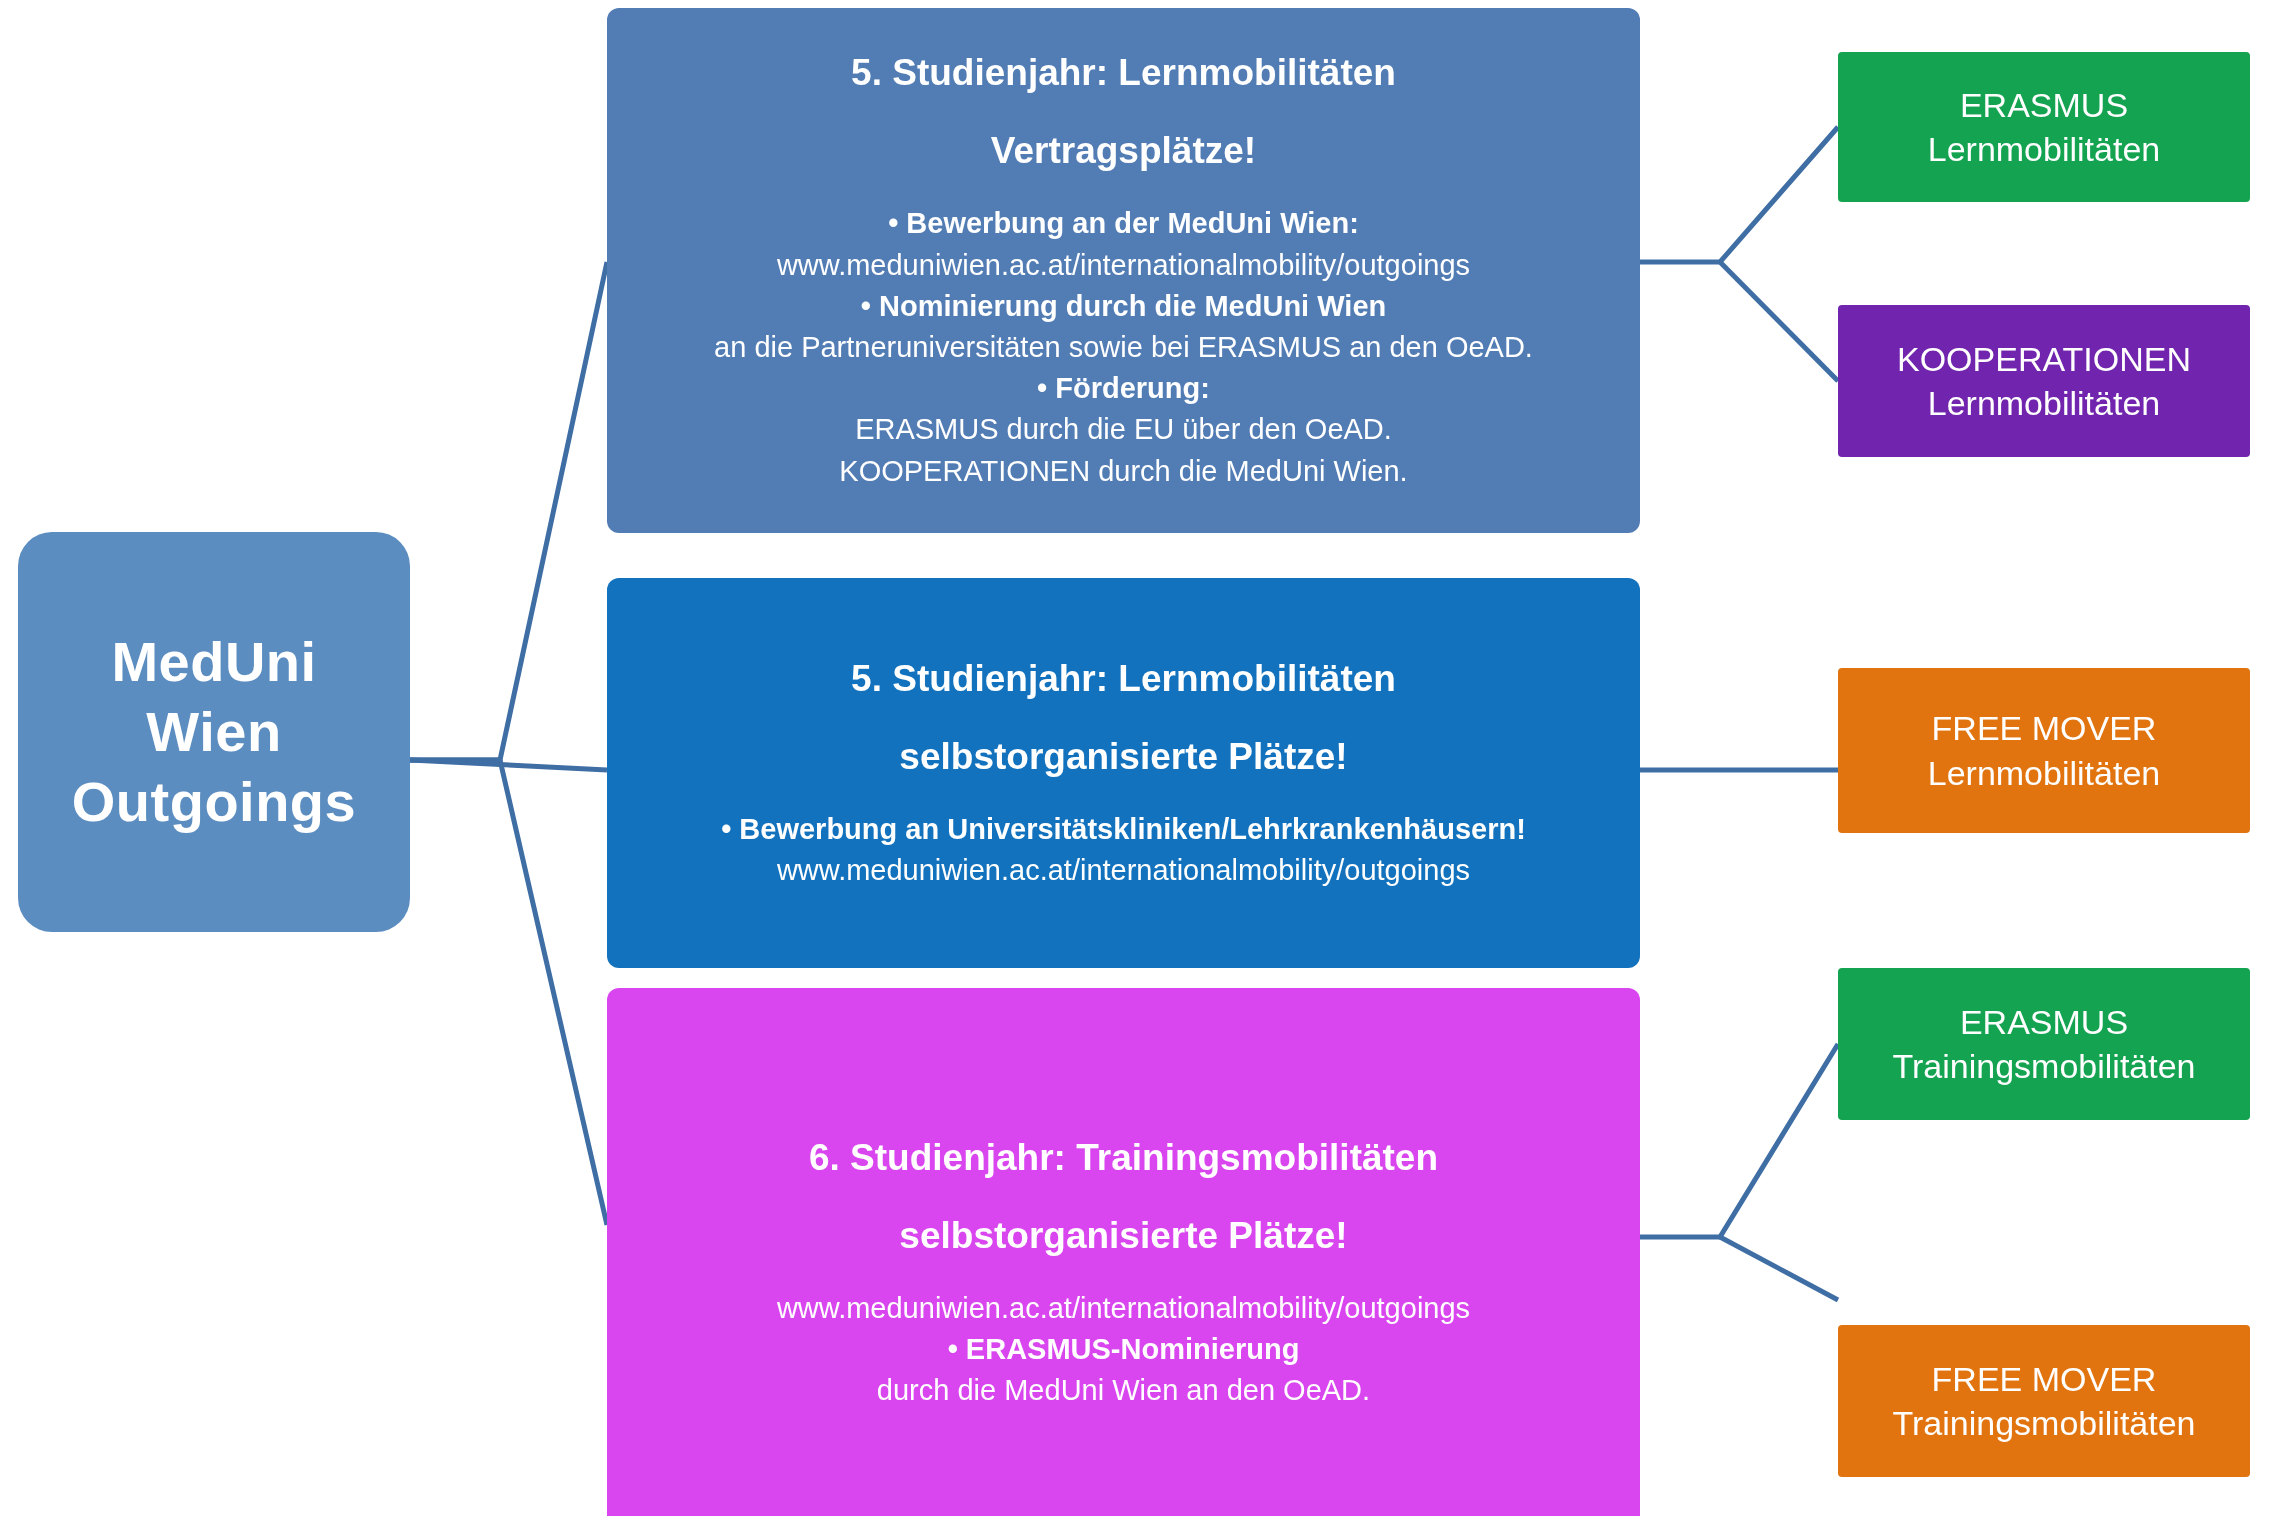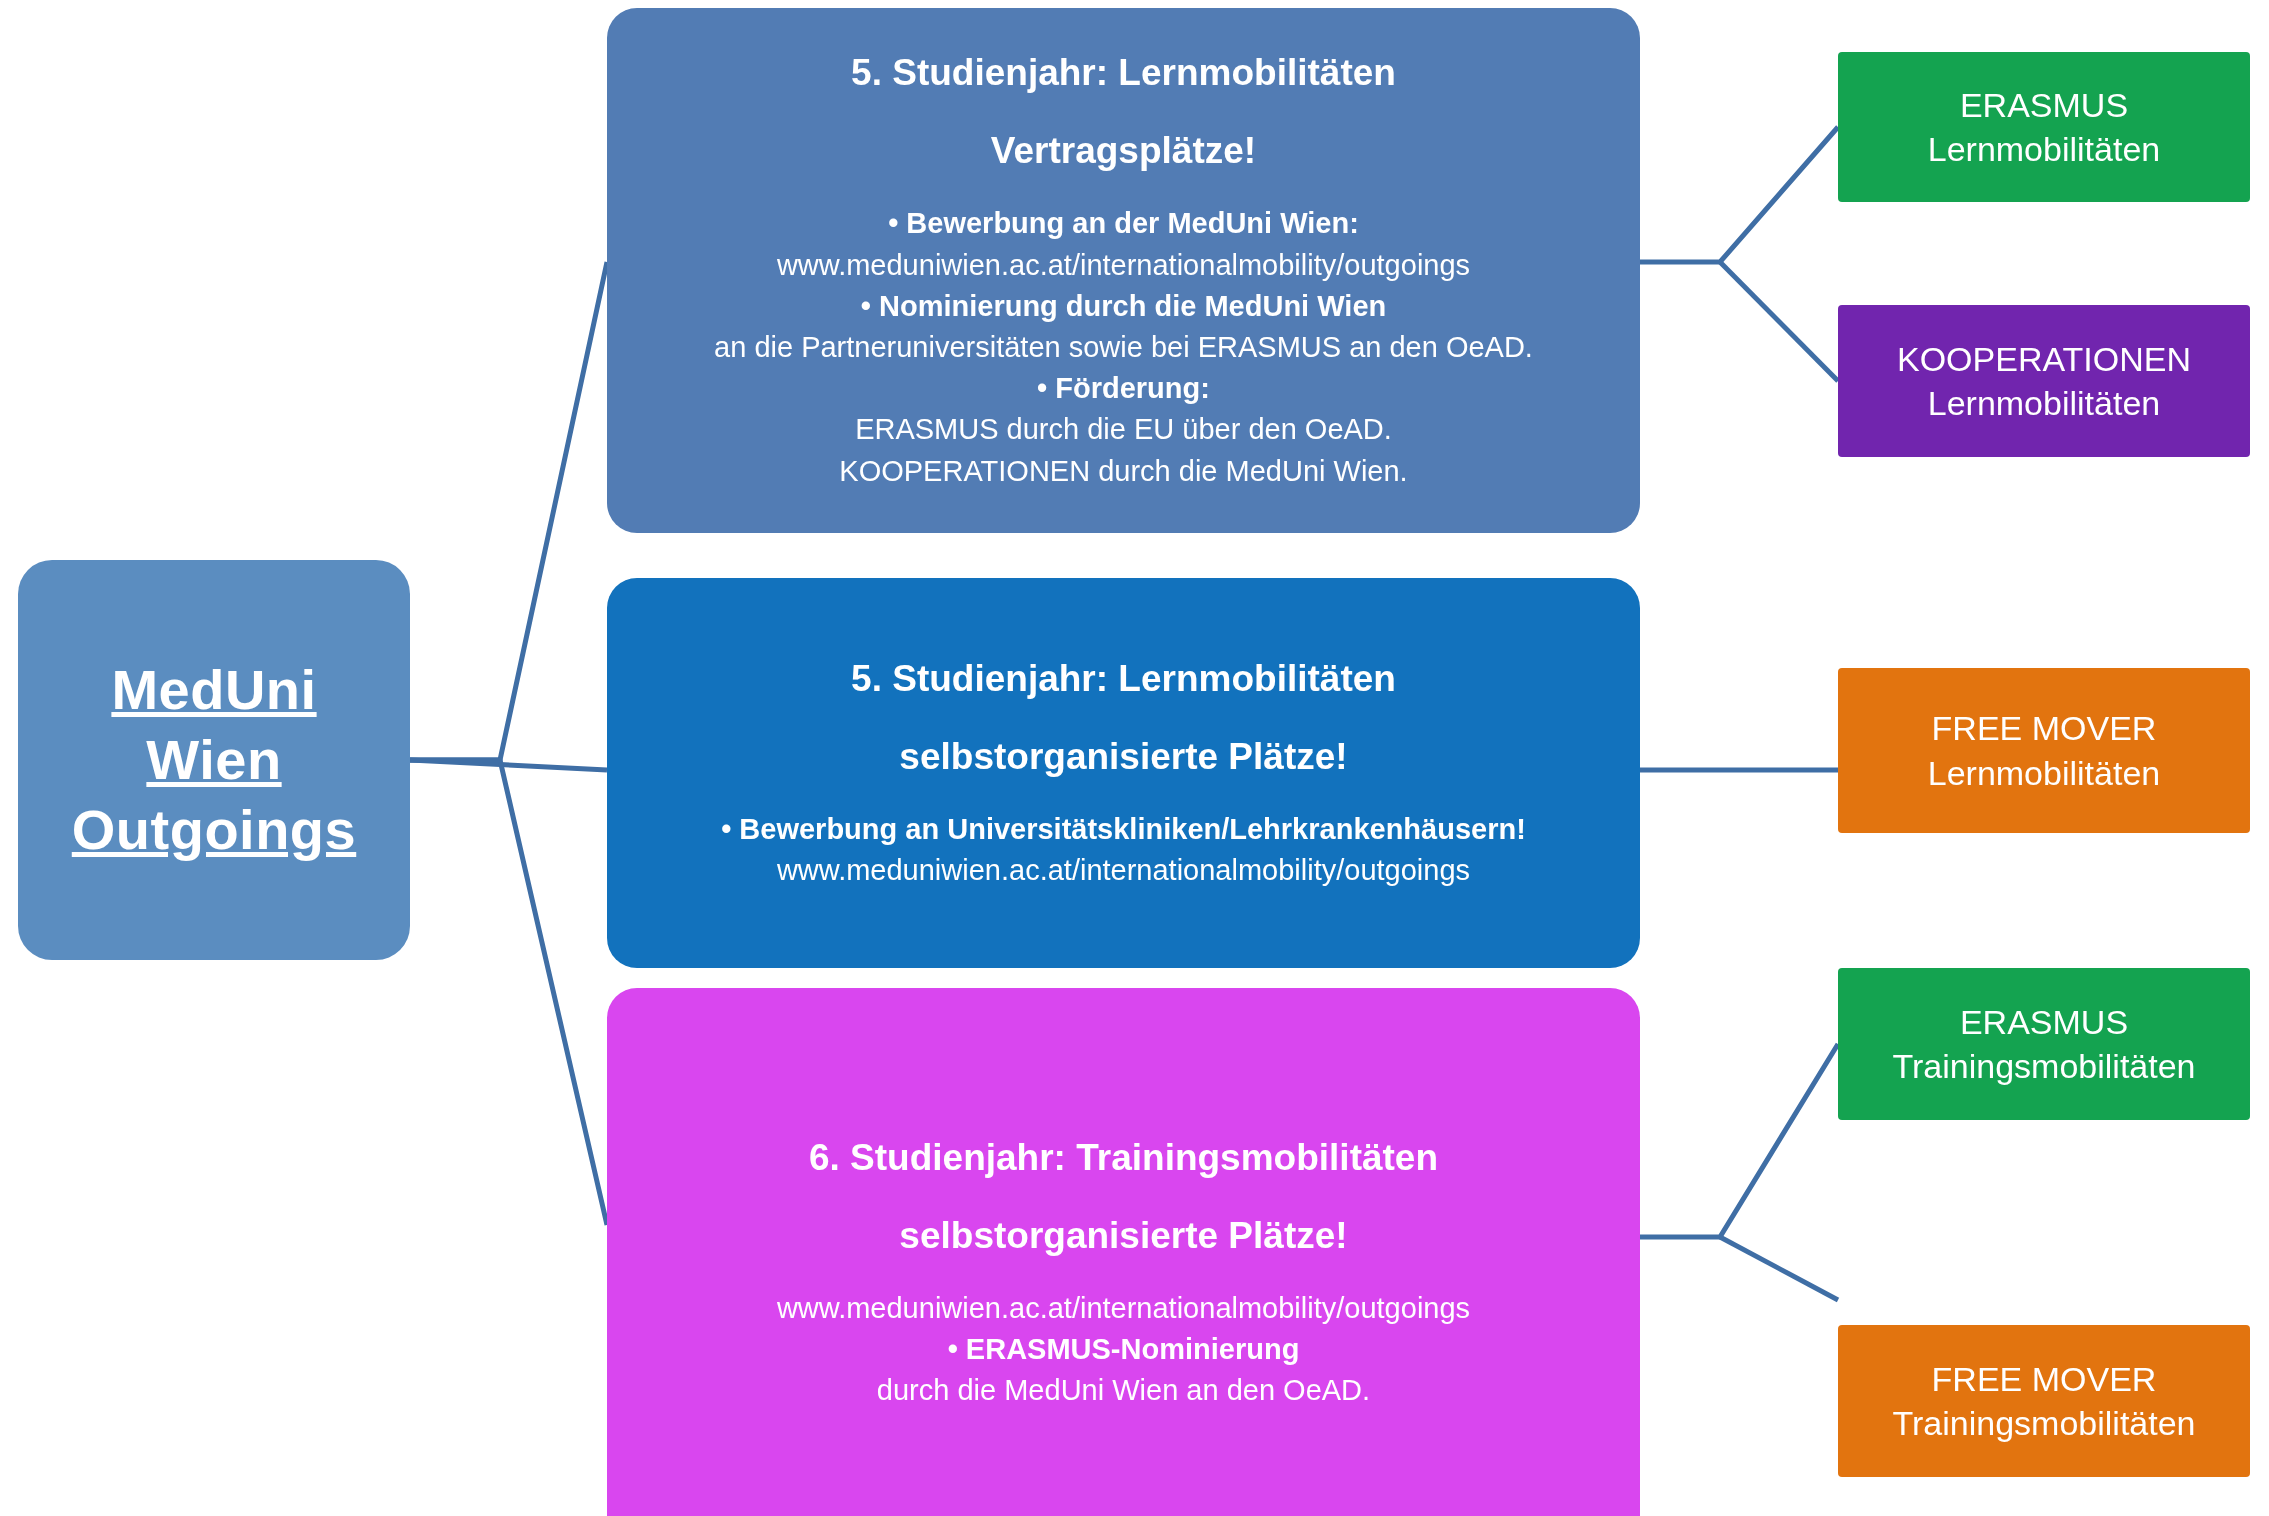--- a/index.html
+++ b/index.html
@@ -31,36 +31,35 @@
     color: #ffffff;
     display: flex;
     flex-direction: column;
     align-items: center;
     justify-content: center;
     text-align: center;
   }
   
   #root-node {
     left: 18px;
-    top: 560px;
+    top: 532px;
     width: 392px;
     height: 400px;
     background: #5b8dc0;
     border-radius: 34px;
     font-size: 56px;
     font-weight: bold;
     line-height: 1.25;
     letter-spacing: 0.5px;
-    text-decoration: underline;
   }
   #root-node .root-line { display: block; }
 
   
   .main-box {
-    border-radius: 30px;
+    border-radius: 12px;
     padding: 18px 24px;
   }
   #box-1 {
     left: 607px;
     top: 8px;
     width: 1033px;
     height: 525px;
     background: #527cb4;
   }
   #box-2 {

